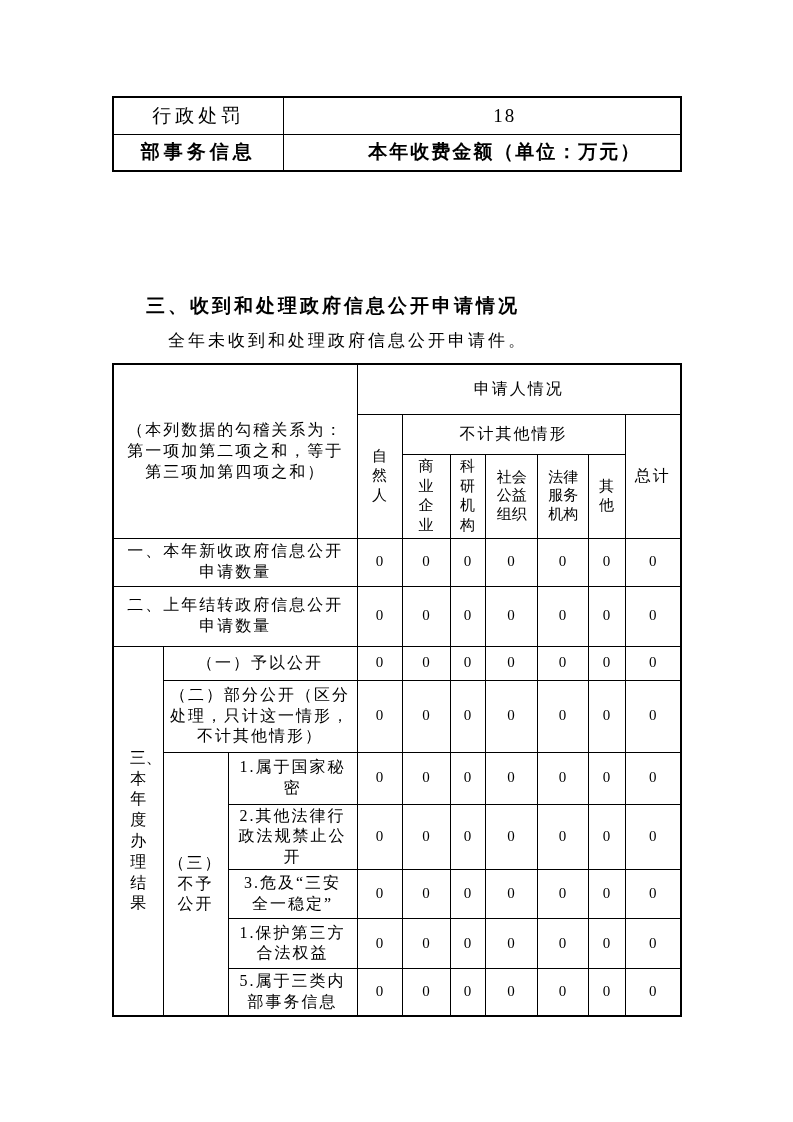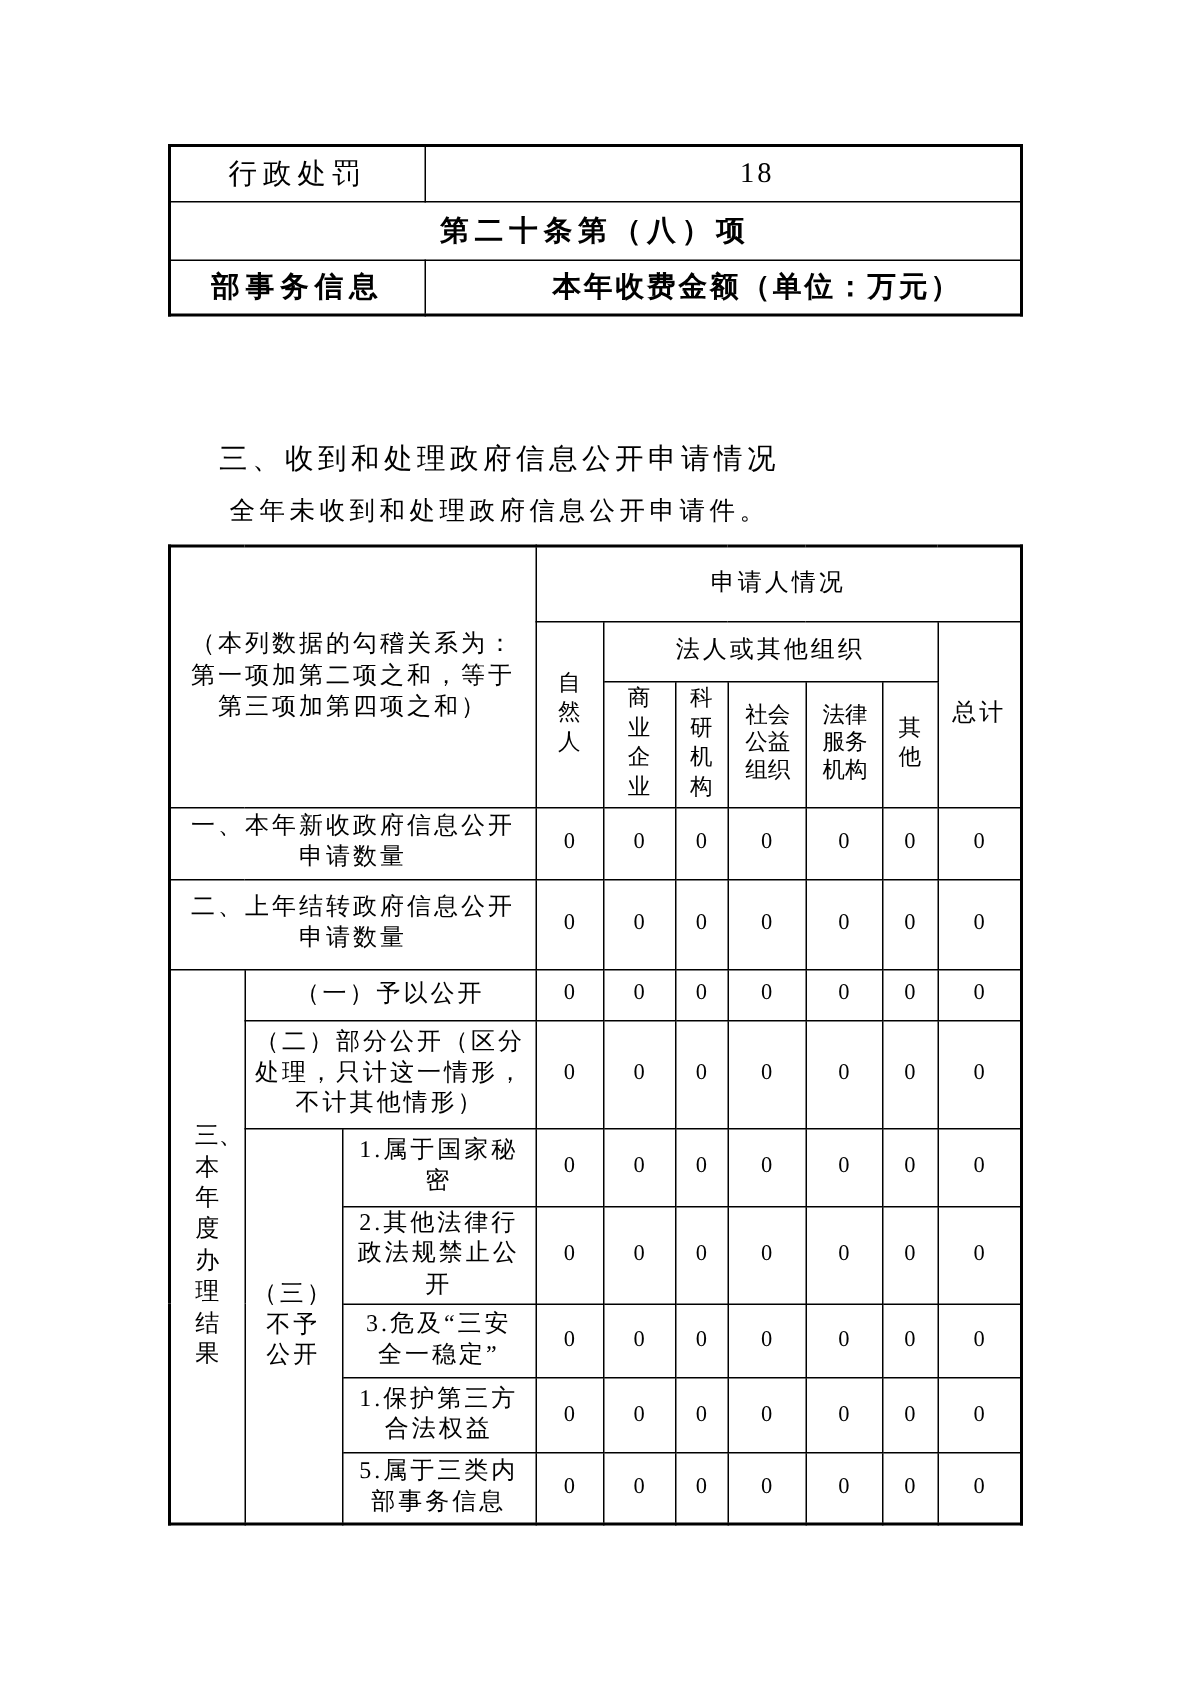--- a/index.html
+++ b/index.html
@@ -21,24 +21,24 @@
     text-align:center;vertical-align:middle;
     font-size:19px;letter-spacing:4px;
     padding:0 2px;overflow:hidden;margin-top:20px;
   }
   .t1 td.val{letter-spacing:2px;padding-left:48px;}
   .t1 td.bold{font-weight:bold;}
   
   .heading{
     position:absolute;left:146px;top:293px;
     font-family:"Liberation Sans","DejaVu Sans",sans-serif;
-    font-weight:normal;font-size:19px;letter-spacing:3px;
+    font-weight:bold;font-size:19px;letter-spacing:3px;
   }
   .para{
-    position:absolute;left:153px;top:329px;
+    position:absolute;left:168px;top:329px;
     font-size:17px;letter-spacing:3px;text-align:right;
   }
   
   .t2{
     position:absolute;left:112px;top:363px;width:568px;
     border-collapse:collapse;table-layout:fixed;
     border:2px solid #000;
   }
   .t2 td{
     border:1px solid #000;
@@ -59,23 +59,20 @@
 
   <table class="t1">
     <colgroup>
         <col style="width:170px">
         <col style="width:398px">
       </colgroup>
     <tbody>
       <tr style="height:37px">
         <td>行政处罚</td>
         <td class="val">18</td>
-      </tr>
-      <tr style="height:39px">
-        <td colspan="2" class="bold">第二十条第（八）项</td>
       </tr>
       <tr style="height:37px">
         <td class="bold">部事务信息</td>
         <td class="bold val">本年收费金额（单位：万元）</td>
       </tr>
     </tbody>
   </table>
 
   <div class="heading">三、收到和处理政府信息公开申请情况</div>
   <div class="para">全年未收到和处理政府信息公开申请件。</div>
@@ -96,21 +93,21 @@
     <tbody>
 
       <tr style="height:50px">
         <td colspan="3" rowspan="3" class="pre">（本列数据的勾稽关系为：
 第一项加第二项之和，等于
 第三项加第四项之和）</td>
         <td colspan="7">申请人情况</td>
       </tr>
       <tr style="height:40px">
         <td rowspan="2" class="vh"><span class="stack">自然人</span></td>
-        <td colspan="5">法人或其他组织</td>
+        <td colspan="5">不计其他情形</td>
         <td rowspan="2">总计</td>
       </tr>
       <tr style="height:84px">
         <td class="vh"><span class="stack">商业企业</span></td>
         <td class="vh"><span class="stack">科研机构</span></td>
         <td class="vh"><span class="stack2">社会公益组织</span></td>
         <td class="vh"><span class="stack2">法律服务机构</span></td>
         <td class="vh"><span class="stack">其他</span></td>
       </tr>
 

